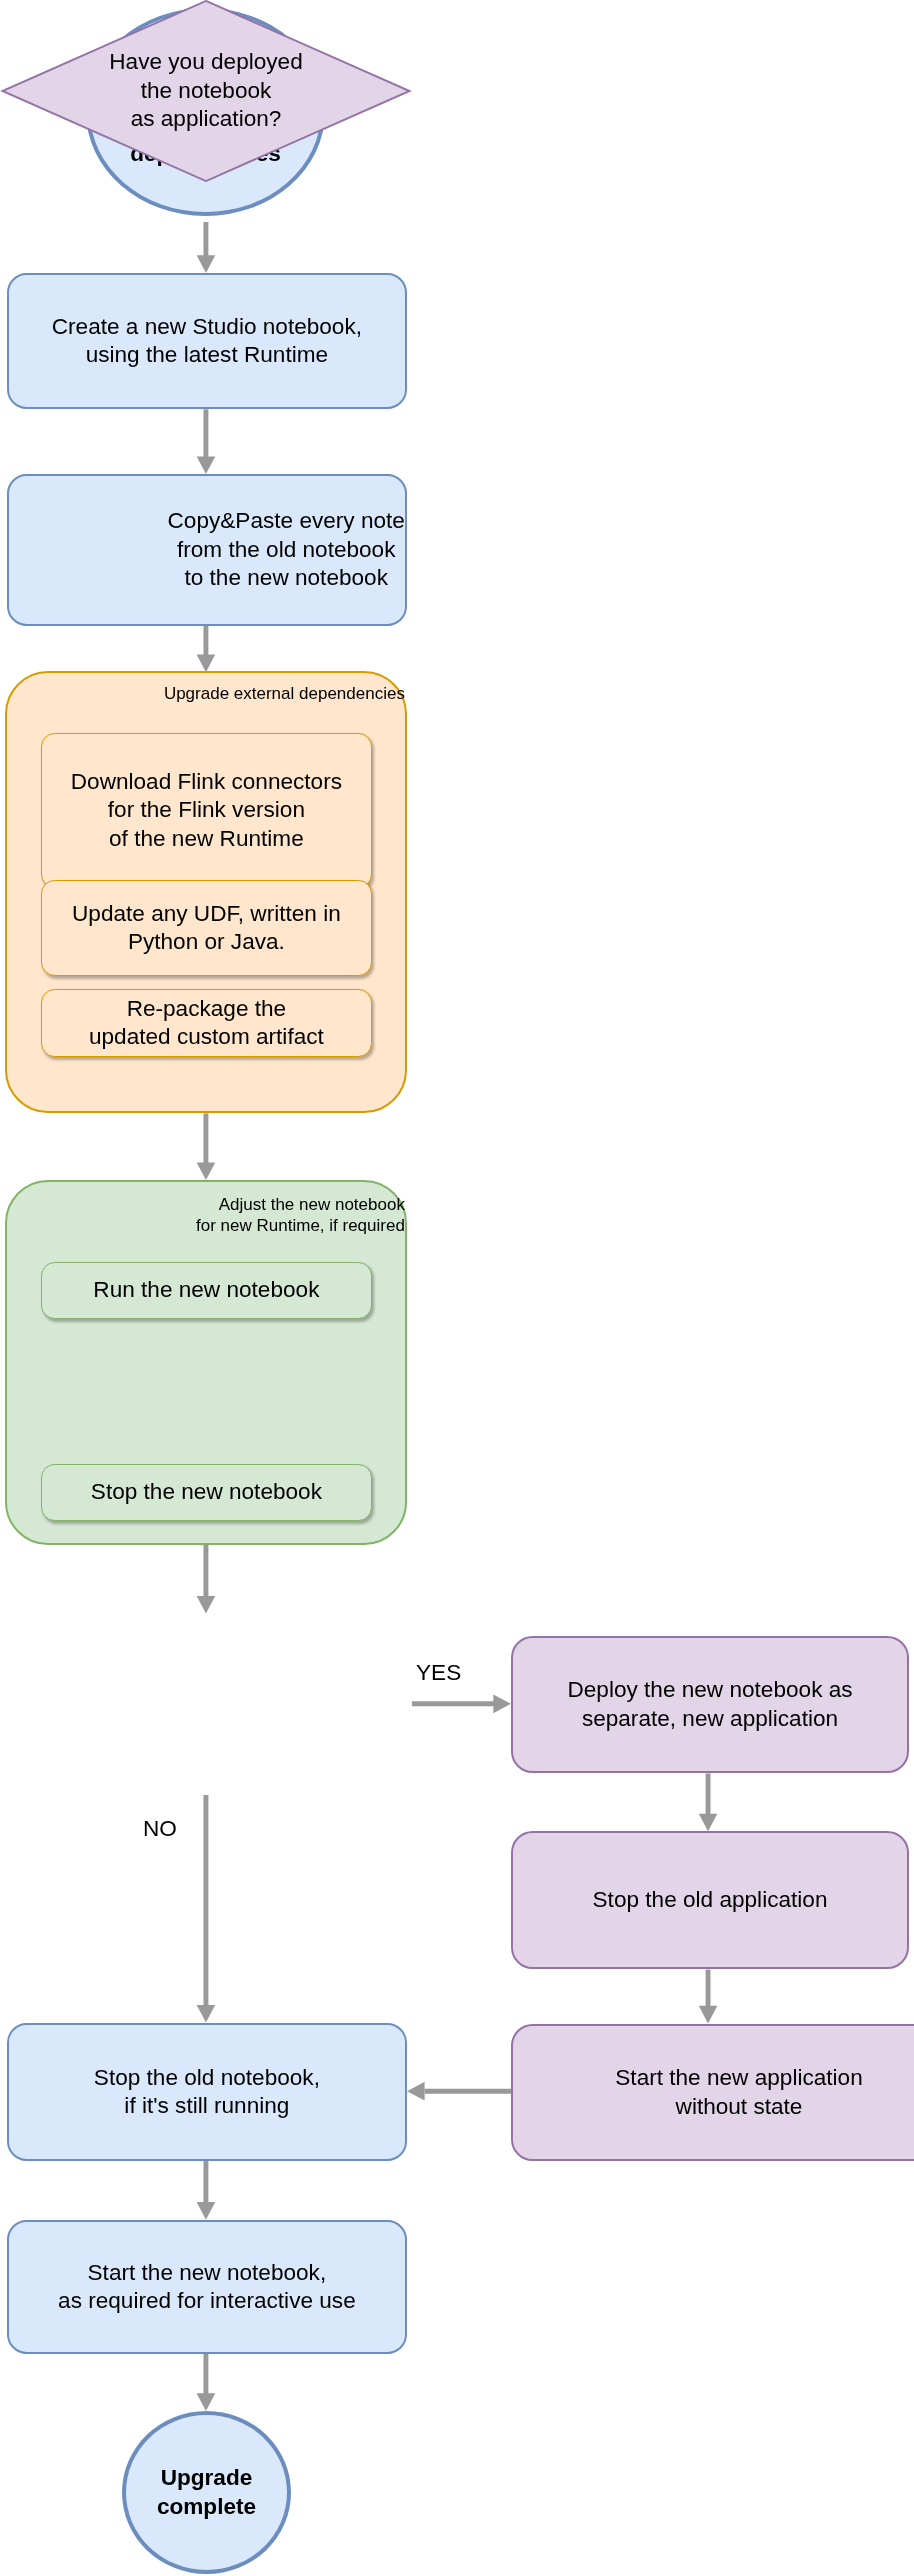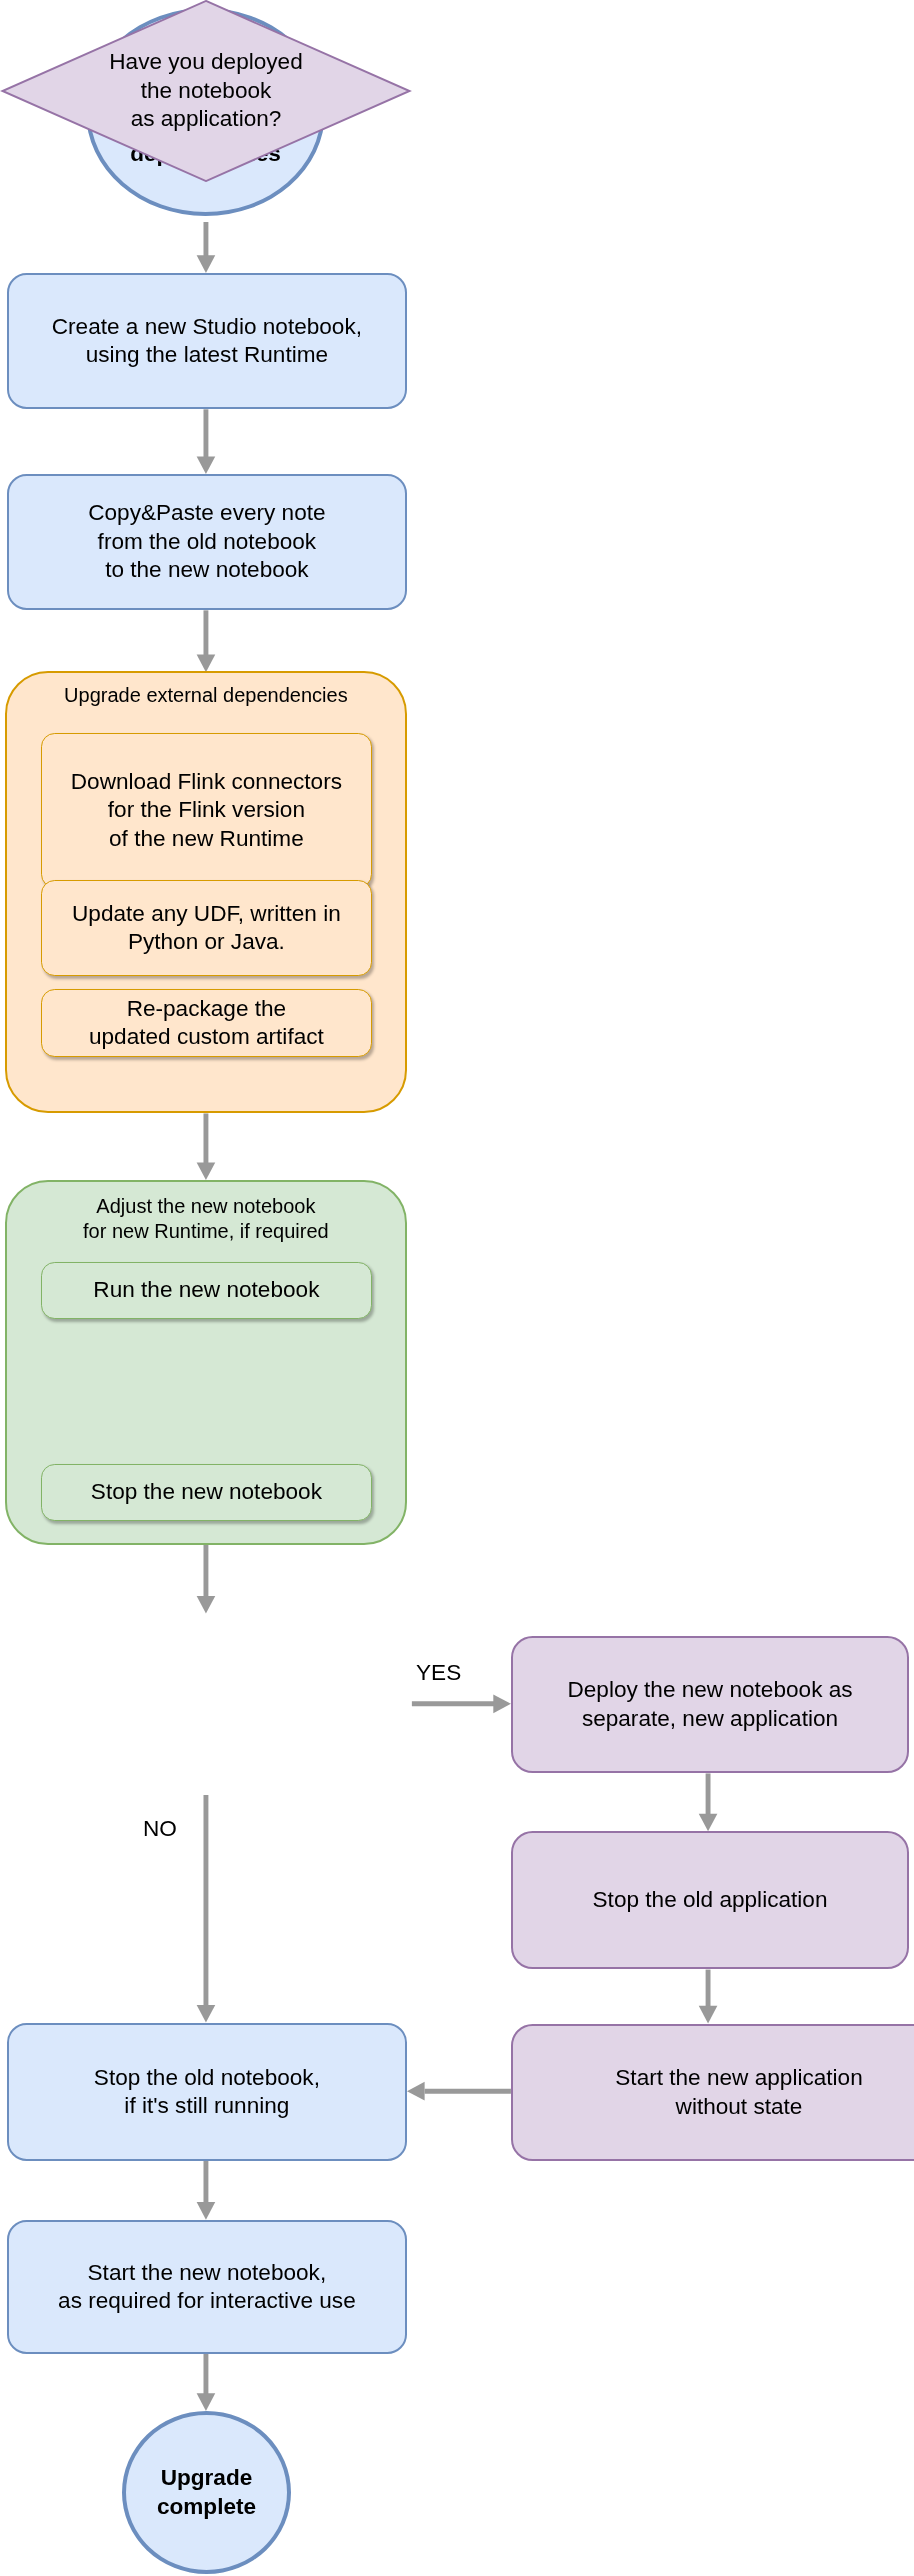--- a/index.html
+++ b/index.html
@@ -16,22 +16,22 @@
   }
   .txt { white-space:pre-line; }
   .blue   { background:#dae8fc; border:2px solid #6c8ebf; border-radius:19.6px; }
   .purple { background:#e1d5e7; border:2px solid #9673a6; border-radius:21.6px; }
   .grp {
     position:absolute; box-sizing:border-box; border-radius:43px;
   }
   .grp-orange { background:#ffe6cc; border:2px solid #d79b00; }
   .grp-green  { background:#d5e8d4; border:2px solid #82b366; }
   .grp-title {
-    position:absolute; left:0; right:0; text-align:center;
-    font-size:20px; line-height:1.26; white-space:pre-line;
+    position:absolute; left:0; right:0; text-align:right;
+    font-size:17px; line-height:1.26; white-space:pre-line;
   }
   .inner {
     position:absolute; left:34px; width:331px; box-sizing:border-box;
     display:flex; align-items:center; justify-content:center;
     text-align:center; font-size:22.6px; line-height:1.26;
     border-radius:13.7px; box-shadow:2px 2.9px 2.9px rgba(0,0,0,0.28);
   }
   .inner-orange { background:#ffe6cc; border:1.5px solid #d79b00; }
   .inner-green  { background:#d5e8d4; border:1.5px solid #82b366; }
   .circle {
@@ -113,21 +113,21 @@
     <div class="txt">Upgrade
 a notebook
 with external
 dependencies</div>
   </div>
 
   <div class="node blue" style="left:6.9px; top:273px; width:400px; height:136px;">
     <div class="txt"><span>Create a </span><b>new</b><span> Studio notebook,</span><br><span>using the </span><b>latest Runtime</b></div>
   </div>
 
-  <div class="node blue" style="left:6.9px; top:474px; width:400px; height:136px;">
+  <div class="node blue" style="left:6.9px; top:474px; width:400px; height:152px;justify-content:flex-end;">
     <div class="txt">Copy&amp;Paste every note
 from the old notebook
 to the new notebook</div>
   </div>
 
   <div class="grp grp-orange" style="left:4.9px; top:671px; width:402px; height:442px;">
     <div class="grp-title" style="top:9.8px;">Upgrade external dependencies</div>
     <div class="inner inner-orange" style="top:60px; height:155px;">
       <div class="txt">Download Flink connectors
 for the Flink version

